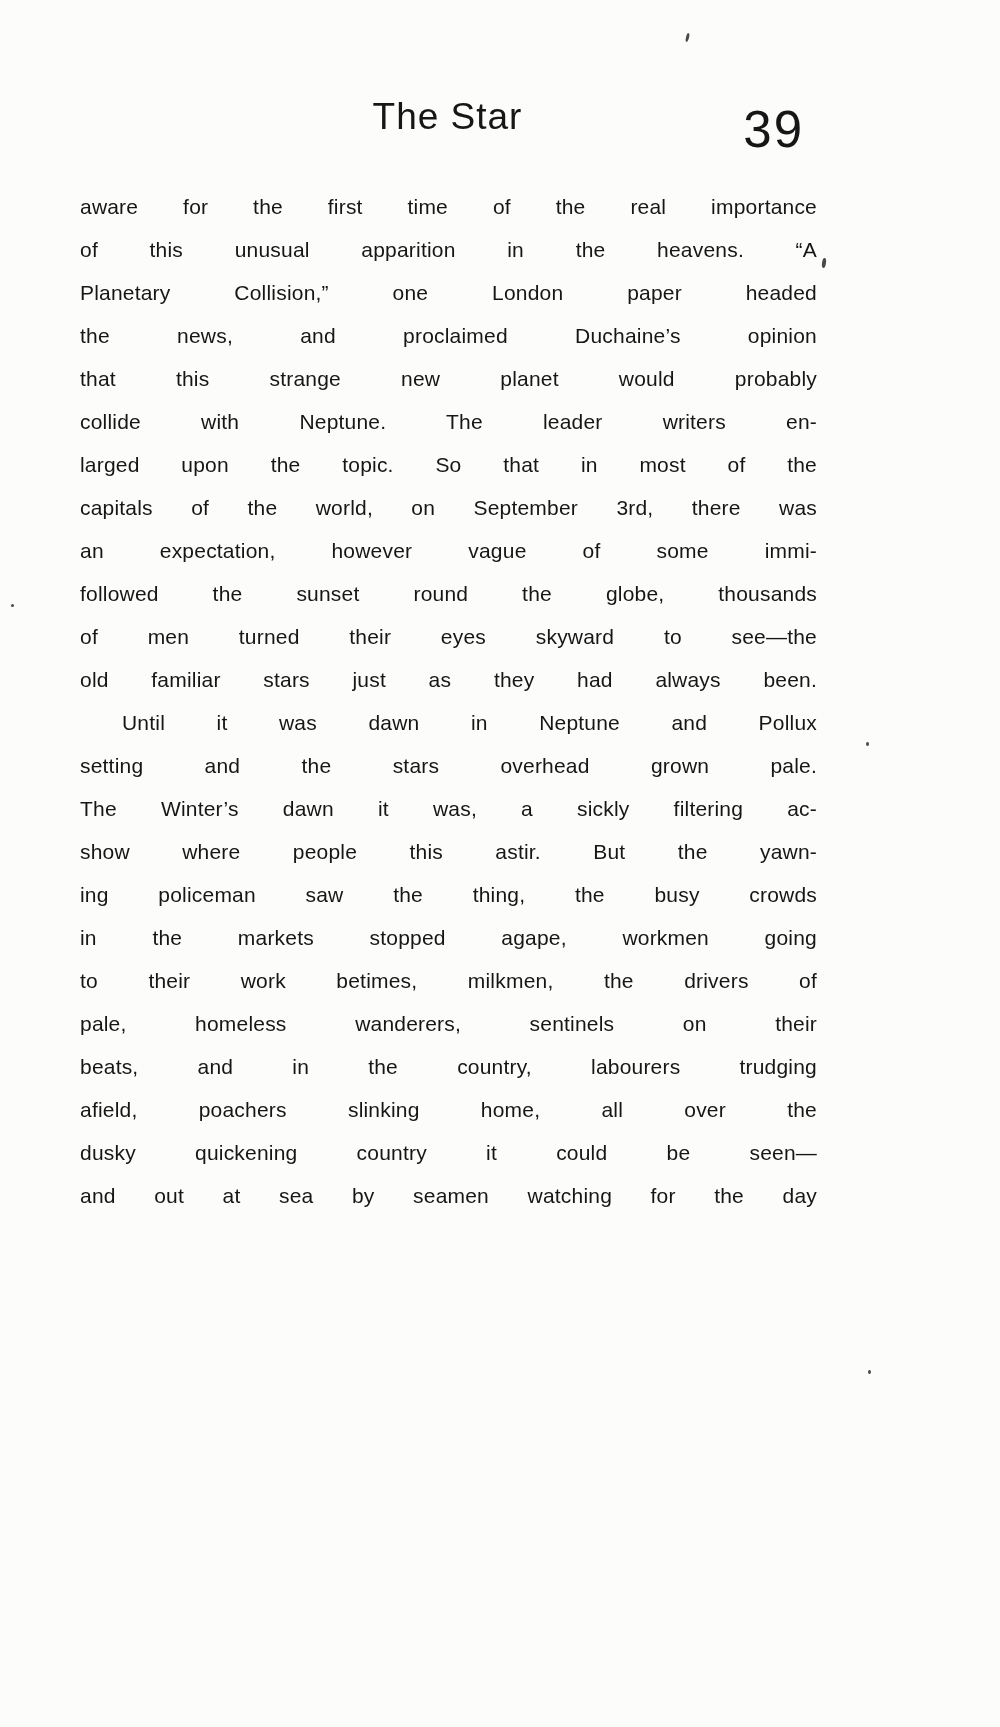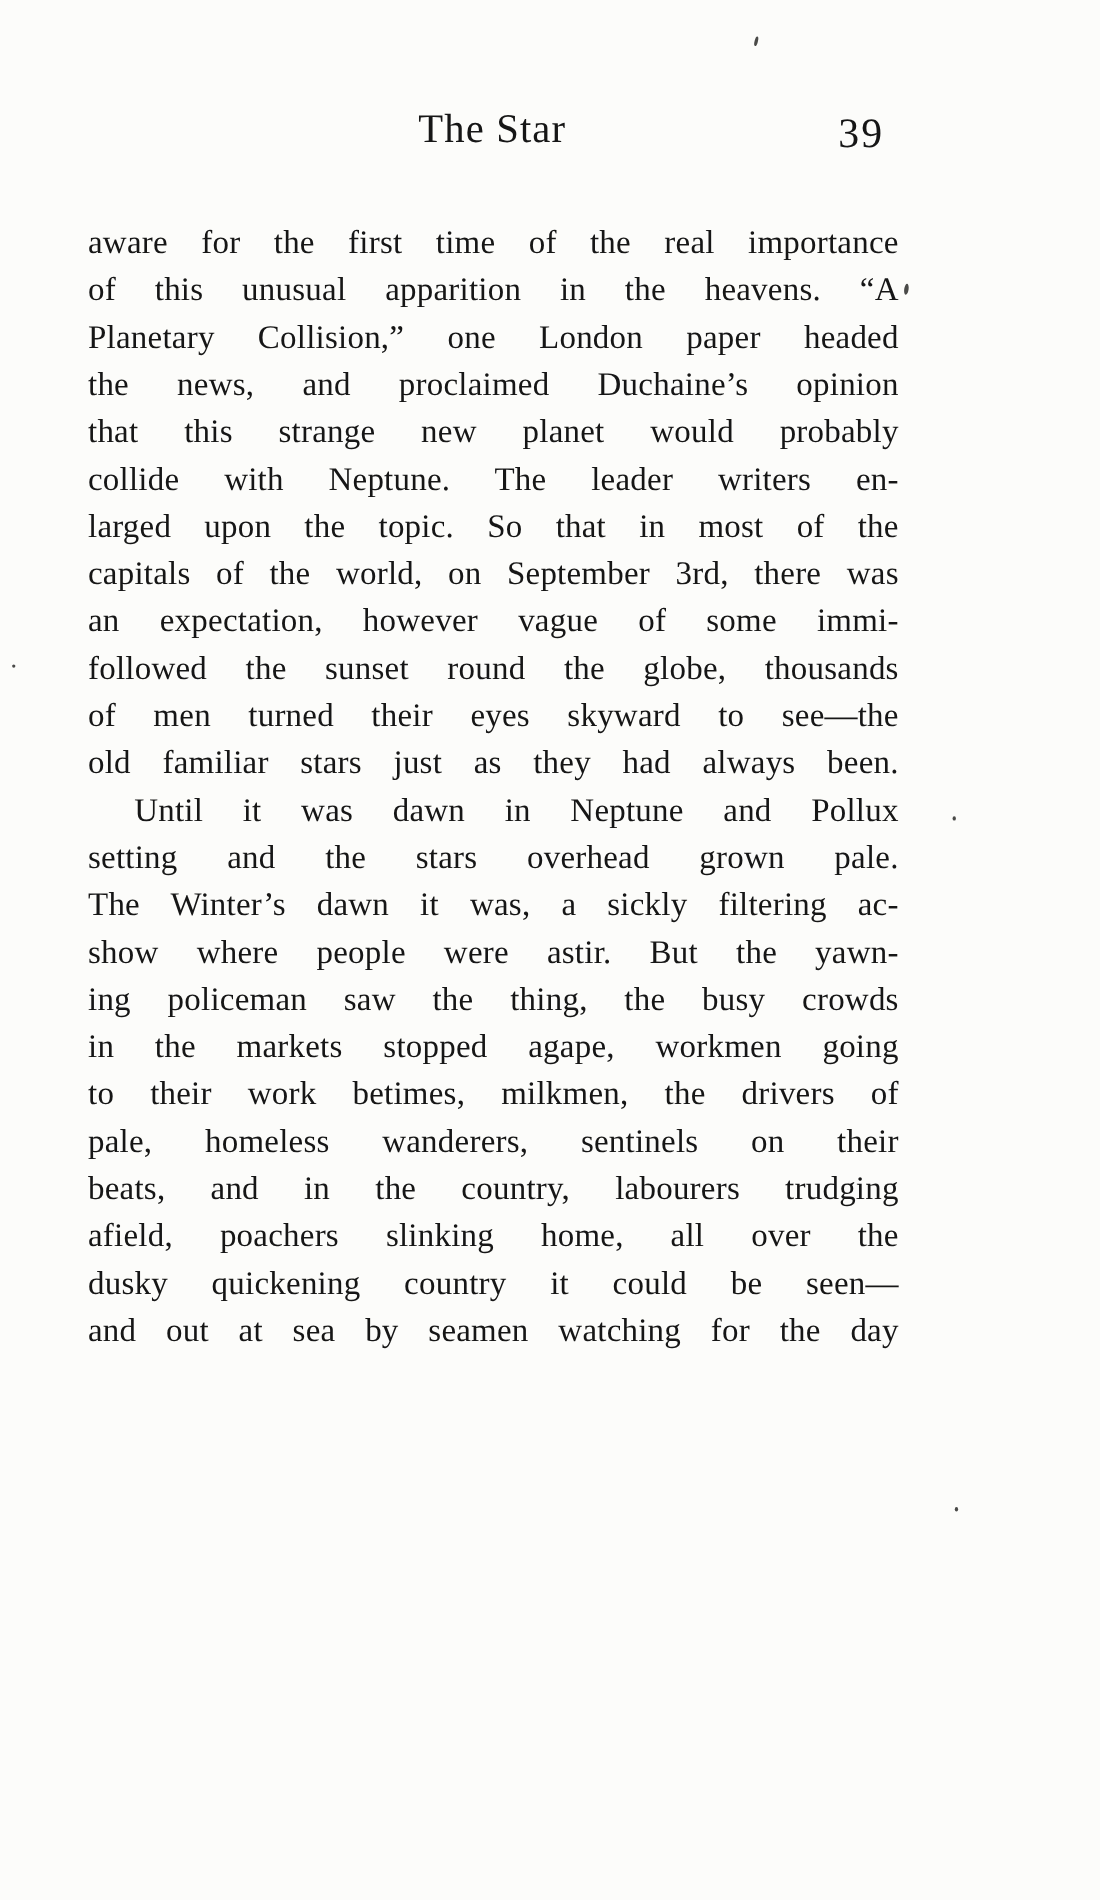--- a/index.html
+++ b/index.html
@@ -7,49 +7,49 @@
     padding: 0;
     background: #f4f4f1;
   }
   .page {
     position: relative;
     width: 1000px;
     height: 1727px;
     margin: 0 auto;
     background: #fcfcfa;
     color: #161616;
-    font-family: Liberation Serif, serif;
+    font-family: Liberation Sans, sans-serif;
     overflow: hidden;
   }
   .header {
     position: relative;
     height: 160px;
   }
   .running-title {
     position: absolute;
     top: 96px;
     left: 80px;
     right: 185px;
     text-align: center;
     font-size: 37px;
     letter-spacing: 1px;
   }
   .page-number {
     position: absolute;
     top: 100px;
     right: 196px;
-    font-size: 38px;
+    font-size: 51px;
     letter-spacing: 2px;
   }
   .body-text {
     position: absolute;
-    top: 199px;
+    top: 185px;
     left: 80px;
     width: 737px;
-    font-size: 30px;
+    font-size: 21px;
     line-height: 43px;
     letter-spacing: 0.2px;
   }
   .para { margin: 0; }
   .line {
     text-align: justify;
     text-align-last: justify;
     white-space: normal;
   }
   .para.indent .line:first-child {
@@ -89,21 +89,21 @@
         <div class="line">capitals of the world, on September 3rd, there was</div>
         <div class="line">an expectation, however vague of some immi-</div>
         <div class="line">followed the sunset round the globe, thousands</div>
         <div class="line">of men turned their eyes skyward to see—the</div>
         <div class="line">old familiar stars just as they had always been.</div>
       </div>
       <div class="para indent">
         <div class="line">Until it was dawn in Neptune and Pollux</div>
         <div class="line">setting and the stars overhead grown pale.</div>
         <div class="line">The Winter’s dawn it was, a sickly filtering ac-</div>
-        <div class="line">show where people were astir. But the yawn-</div>
+        <div class="line">show where people this astir. But the yawn-</div>
         <div class="line">ing policeman saw the thing, the busy crowds</div>
         <div class="line">in the markets stopped agape, workmen going</div>
         <div class="line">to their work betimes, milkmen, the drivers of</div>
         <div class="line">pale, homeless wanderers, sentinels on their</div>
         <div class="line">beats, and in the country, labourers trudging</div>
         <div class="line">afield, poachers slinking home, all over the</div>
         <div class="line">dusky quickening country it could be seen—</div>
         <div class="line">and out at sea by seamen watching for the day</div>
       </div>
     </div>

